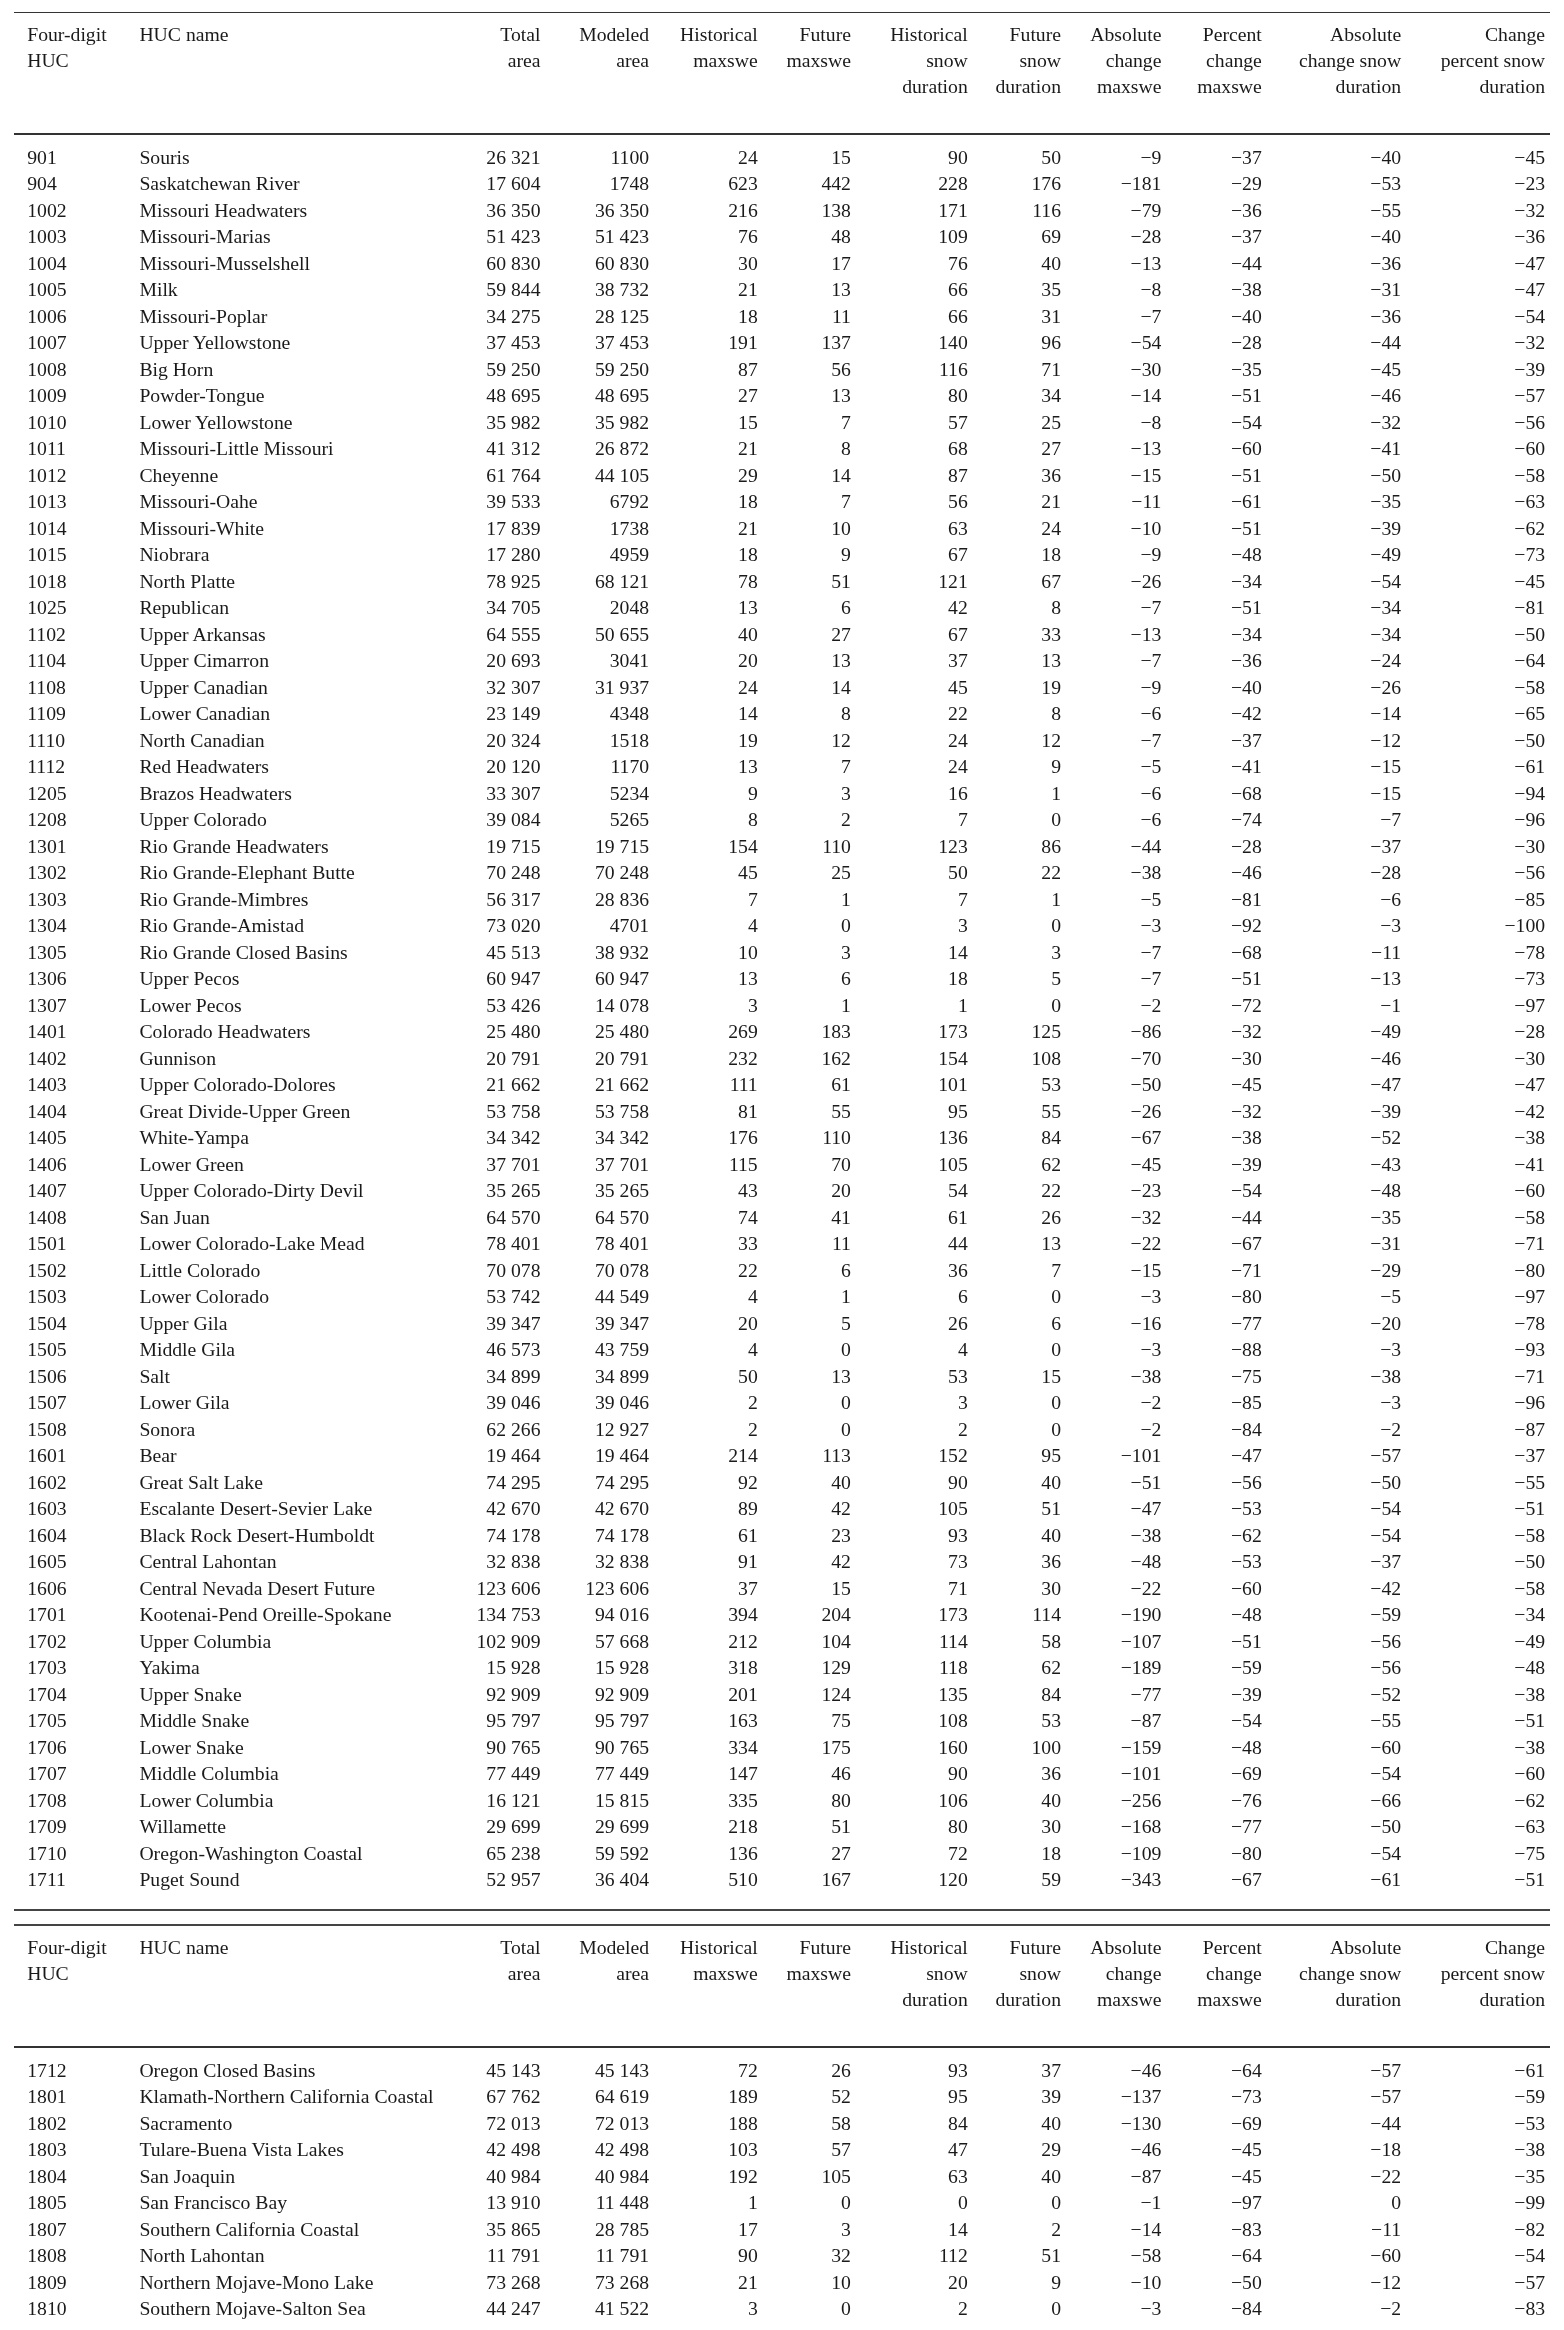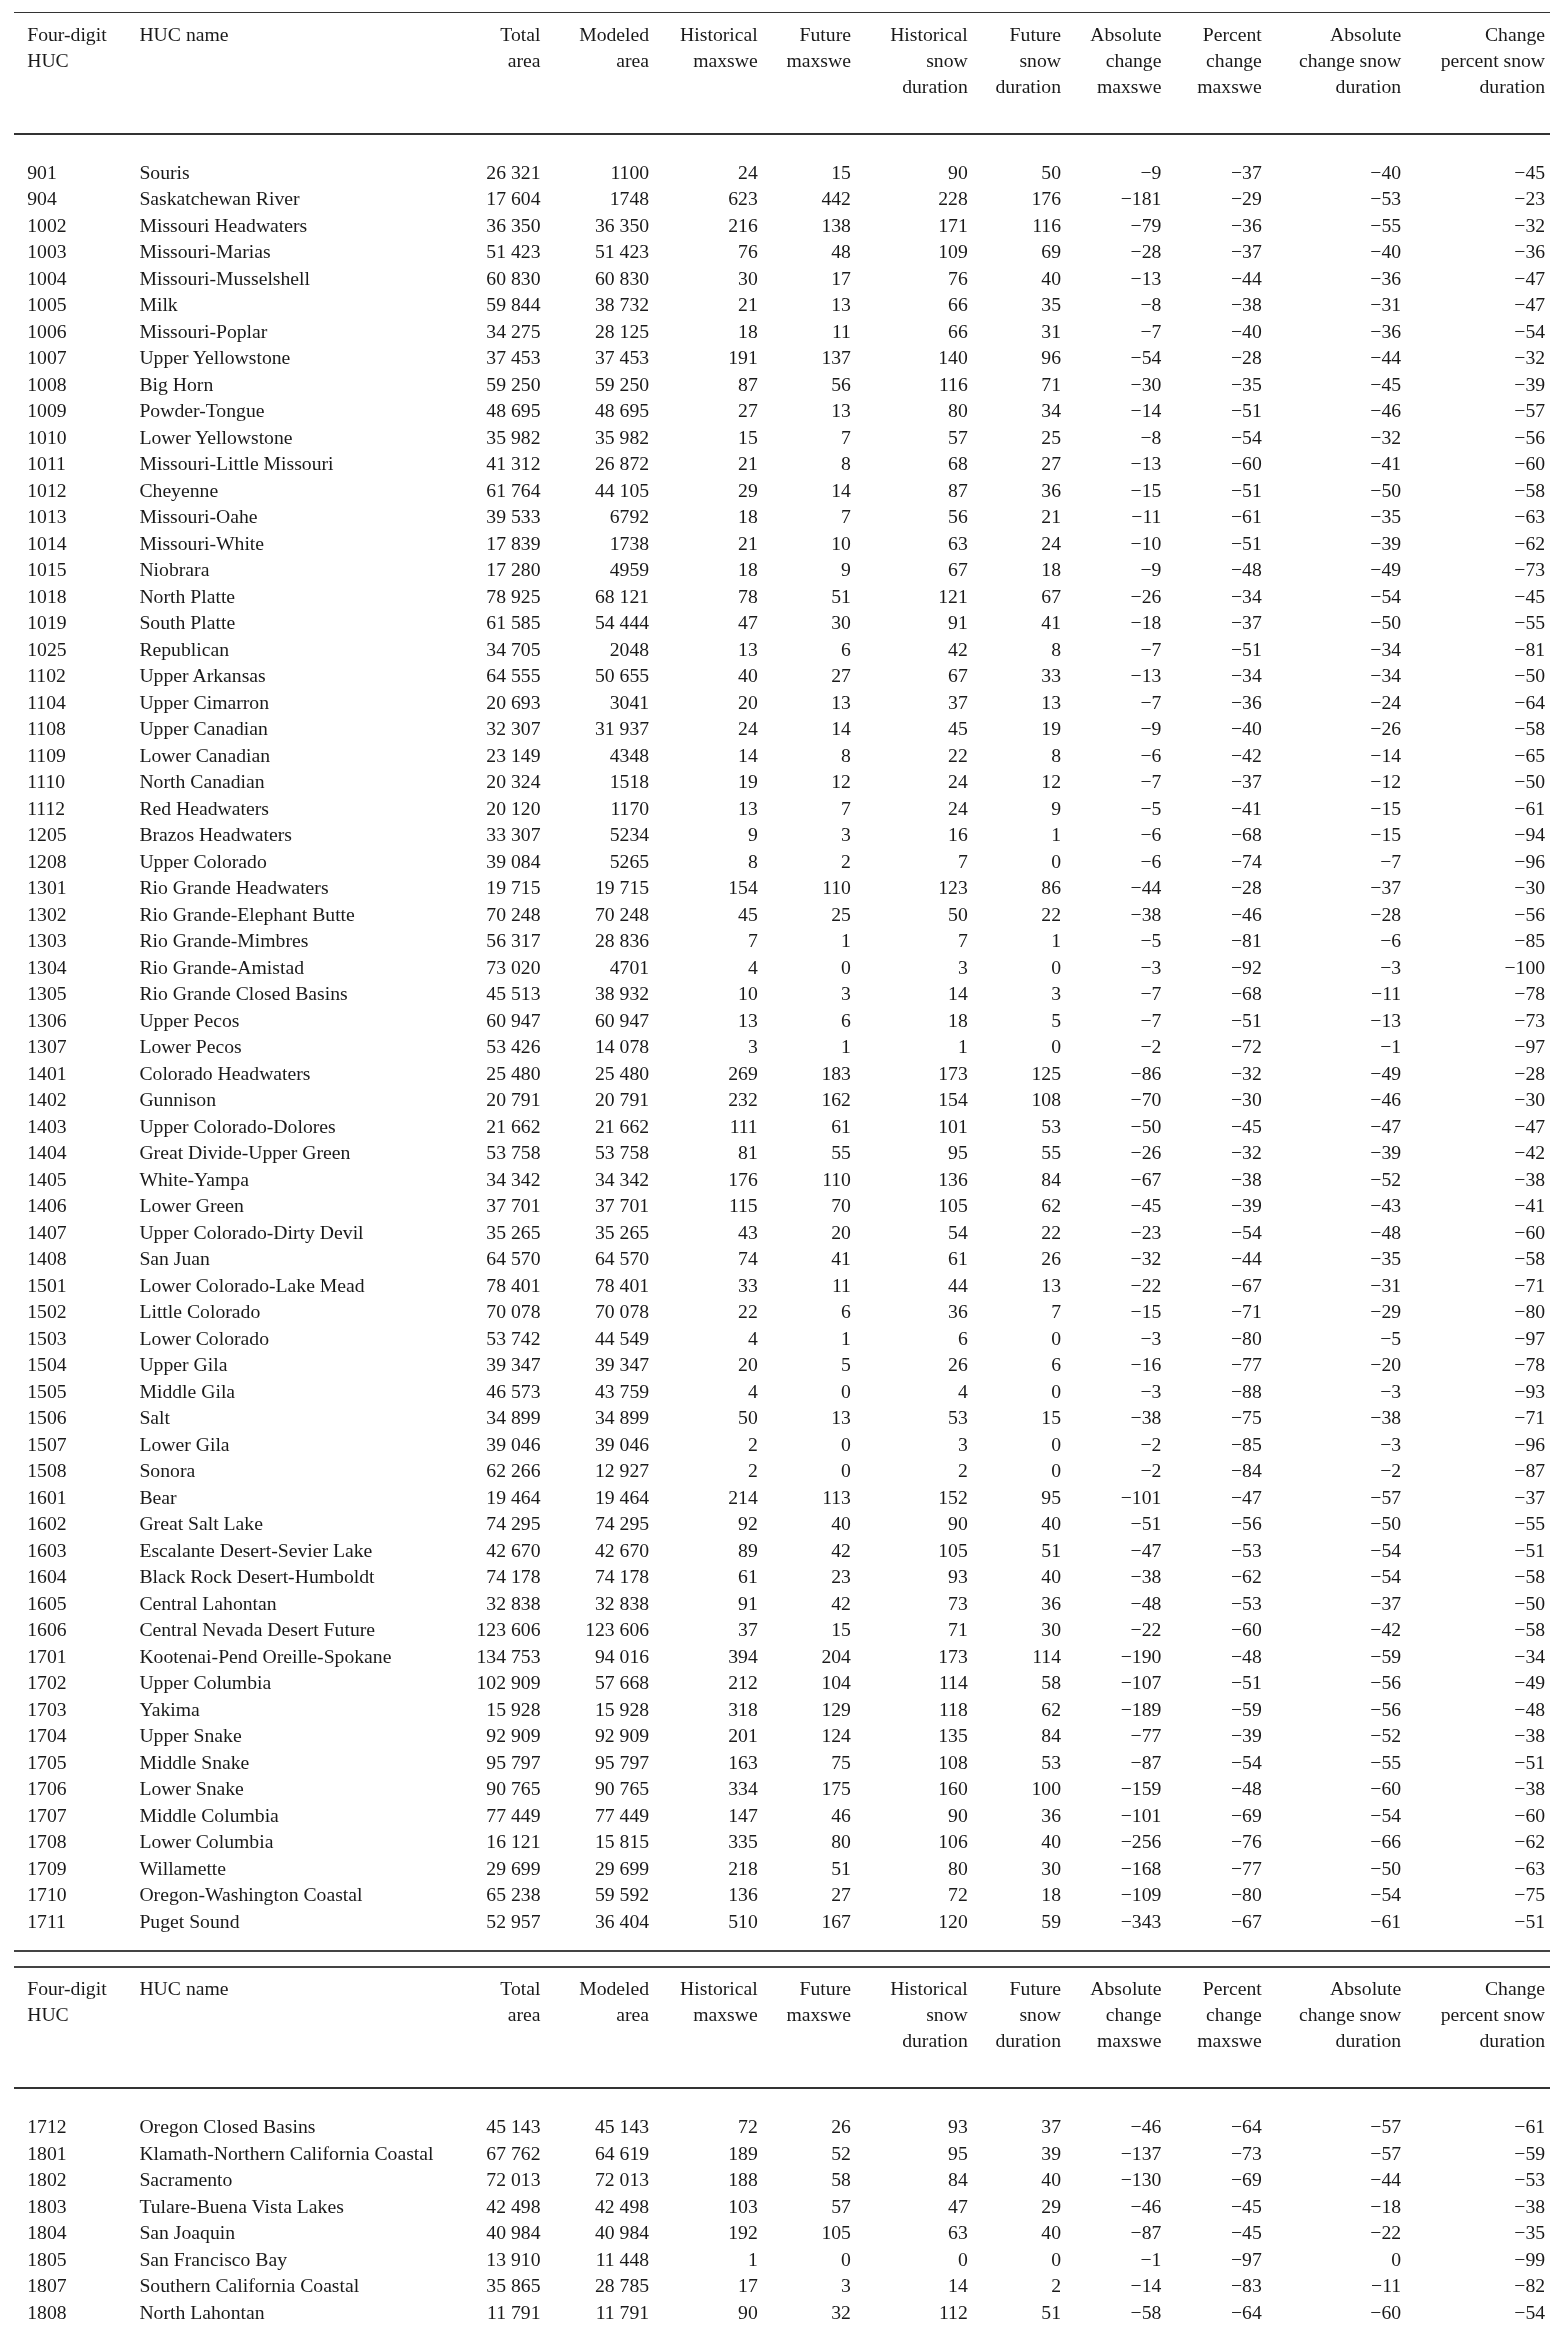--- a/index.html
+++ b/index.html
@@ -27,21 +27,21 @@
   col.c-absdur { width: 136px; }
   col.c-pctdur { width: 136px; }
   th, td { padding: 0 9px; white-space: nowrap; overflow: visible; }
   th { font-weight: normal; vertical-align: top; line-height: 26px; padding-top: 7.6px; padding-bottom: 34px; }
   td { line-height: 26.5px; height: 26.5px; }
   th.l, td.l { text-align: left; }
   th.r, td.r { text-align: right; }
   td.first-col, th.first-col { padding-left: 13.6px; }
   td.last-col, th.last-col { padding-right: 4.5px; }
   thead tr.hdr { border-top: 1.5px solid #333; border-bottom: 2.3px solid #333; }
-  tbody tr.first td { padding-top: 24px; }
+  tbody tr.first td { padding-top: 9px; }
   tbody tr.lastrow td { padding-bottom: 16px; }
   .gap { height: 13.6px; }
   .t2 { border-top: 2.3px solid #444; }
 </style>
 </head>
 <body>
 
 <div class="page">
 
   <table>
@@ -308,34 +308,20 @@
           <td class="r">78</td>
           <td class="r">51</td>
           <td class="r">121</td>
           <td class="r">67</td>
           <td class="r">−26</td>
           <td class="r">−34</td>
           <td class="r">−54</td>
           <td class="r last-col">−45</td>
         </tr>
         <tr>
-          <td class="l first-col">1019</td>
-          <td class="l">South Platte</td>
-          <td class="r">61 585</td>
-          <td class="r">54 444</td>
-          <td class="r">47</td>
-          <td class="r">30</td>
-          <td class="r">91</td>
-          <td class="r">41</td>
-          <td class="r">−18</td>
-          <td class="r">−37</td>
-          <td class="r">−50</td>
-          <td class="r last-col">−55</td>
-        </tr>
-        <tr>
           <td class="l first-col">1025</td>
           <td class="l">Republican</td>
           <td class="r">34 705</td>
           <td class="r">2048</td>
           <td class="r">13</td>
           <td class="r">6</td>
           <td class="r">42</td>
           <td class="r">8</td>
           <td class="r">−7</td>
           <td class="r">−51</td>

